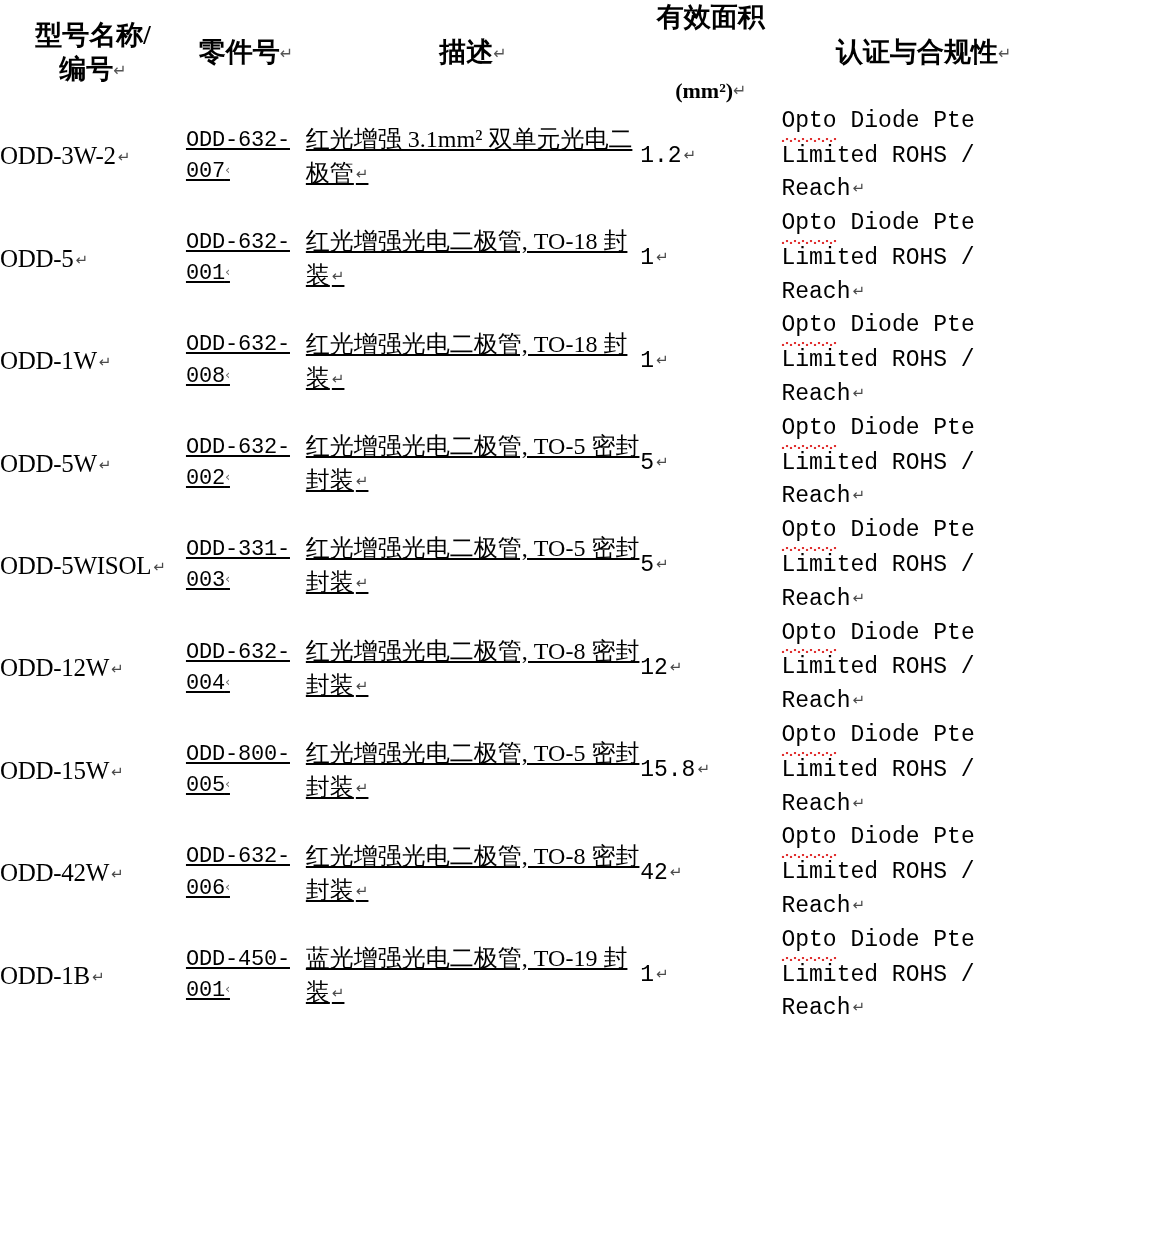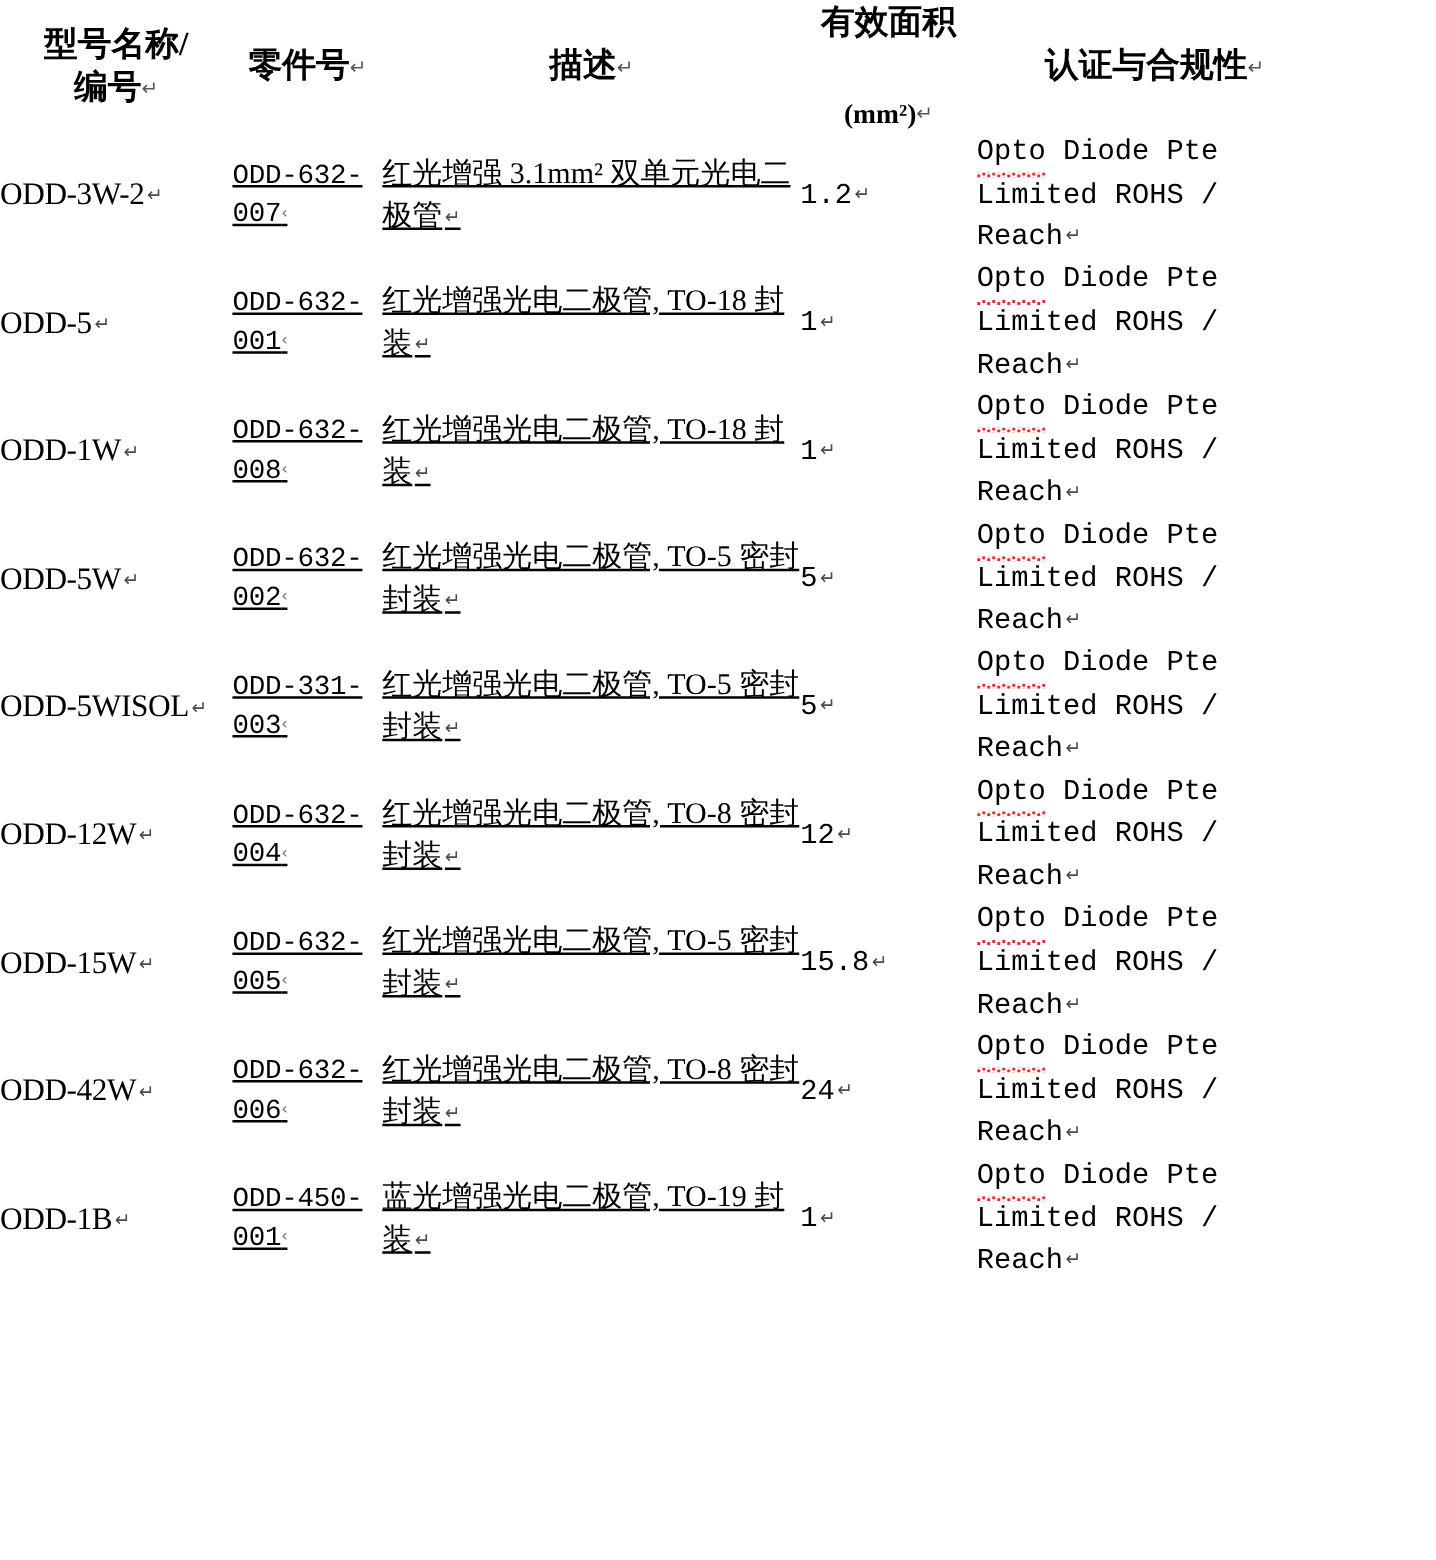--- a/index.html
+++ b/index.html
@@ -212,31 +212,31 @@
       <tr>
         <td class="model"><span>ODD-12W</span><span class="pmark">↵</span></td>
         <td class="part"><span>ODD-632-004</span><span class="tick">‹</span></td>
         <td class="desc"><span>红光增强光电二极管, TO-8 密封封装</span><span class="pmark">↵</span></td>
         <td class="area"><span>12</span><span class="pmark">↵</span></td>
         <td class="cert"><span class="squig">Opto</span> <span>Diode Pte Limited ROHS / Reach</span><span class="pmark">↵</span></td>
       </tr>
 
       <tr>
         <td class="model"><span>ODD-15W</span><span class="pmark">↵</span></td>
-        <td class="part"><span>ODD-632-005</span><span class="tick">‹</span></td>
+        <td class="part"><span>ODD-800-005</span><span class="tick">‹</span></td>
         <td class="desc"><span>红光增强光电二极管, TO-5 密封封装</span><span class="pmark">↵</span></td>
         <td class="area"><span>15.8</span><span class="pmark">↵</span></td>
         <td class="cert"><span class="squig">Opto</span> <span>Diode Pte Limited ROHS / Reach</span><span class="pmark">↵</span></td>
       </tr>
 
       <tr>
         <td class="model"><span>ODD-42W</span><span class="pmark">↵</span></td>
         <td class="part"><span>ODD-632-006</span><span class="tick">‹</span></td>
         <td class="desc"><span>红光增强光电二极管, TO-8 密封封装</span><span class="pmark">↵</span></td>
-        <td class="area"><span>24</span><span class="pmark">↵</span></td>
+        <td class="area"><span>42</span><span class="pmark">↵</span></td>
         <td class="cert"><span class="squig">Opto</span> <span>Diode Pte Limited ROHS / Reach</span><span class="pmark">↵</span></td>
       </tr>
 
       <tr>
         <td class="model"><span>ODD-1B</span><span class="pmark">↵</span></td>
         <td class="part"><span>ODD-450-001</span><span class="tick">‹</span></td>
         <td class="desc"><span>蓝光增强光电二极管, TO-19 封装</span><span class="pmark">↵</span></td>
         <td class="area"><span>1</span><span class="pmark">↵</span></td>
         <td class="cert"><span class="squig">Opto</span> <span>Diode Pte Limited ROHS / Reach</span><span class="pmark">↵</span></td>
       </tr>

